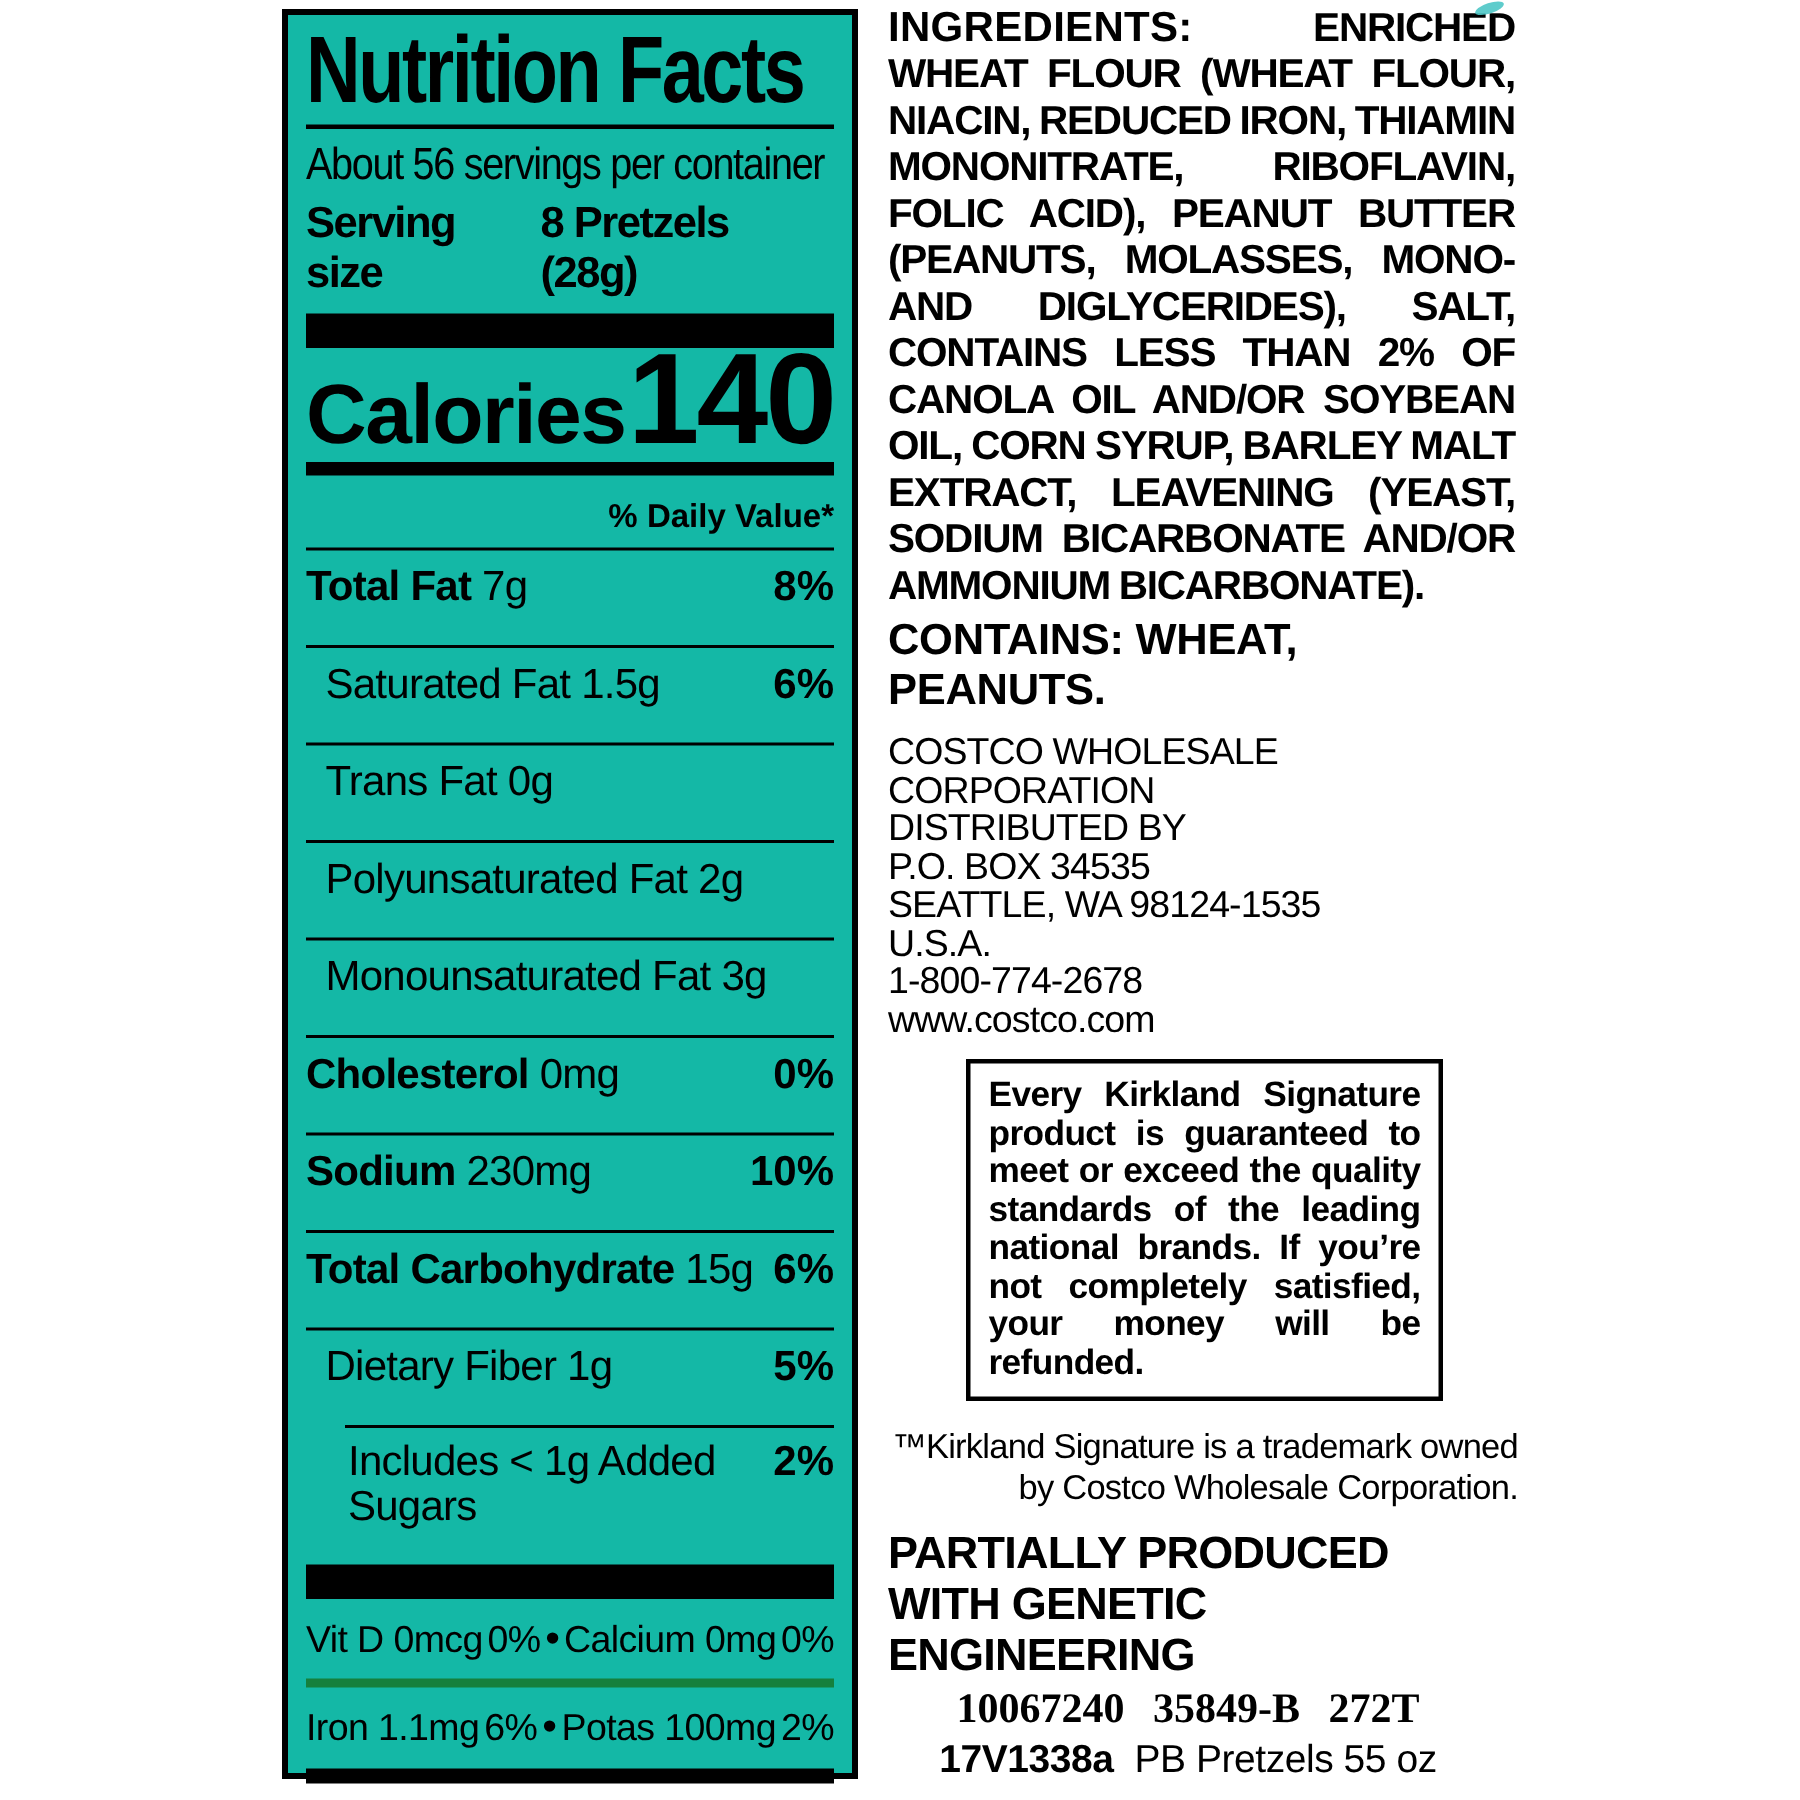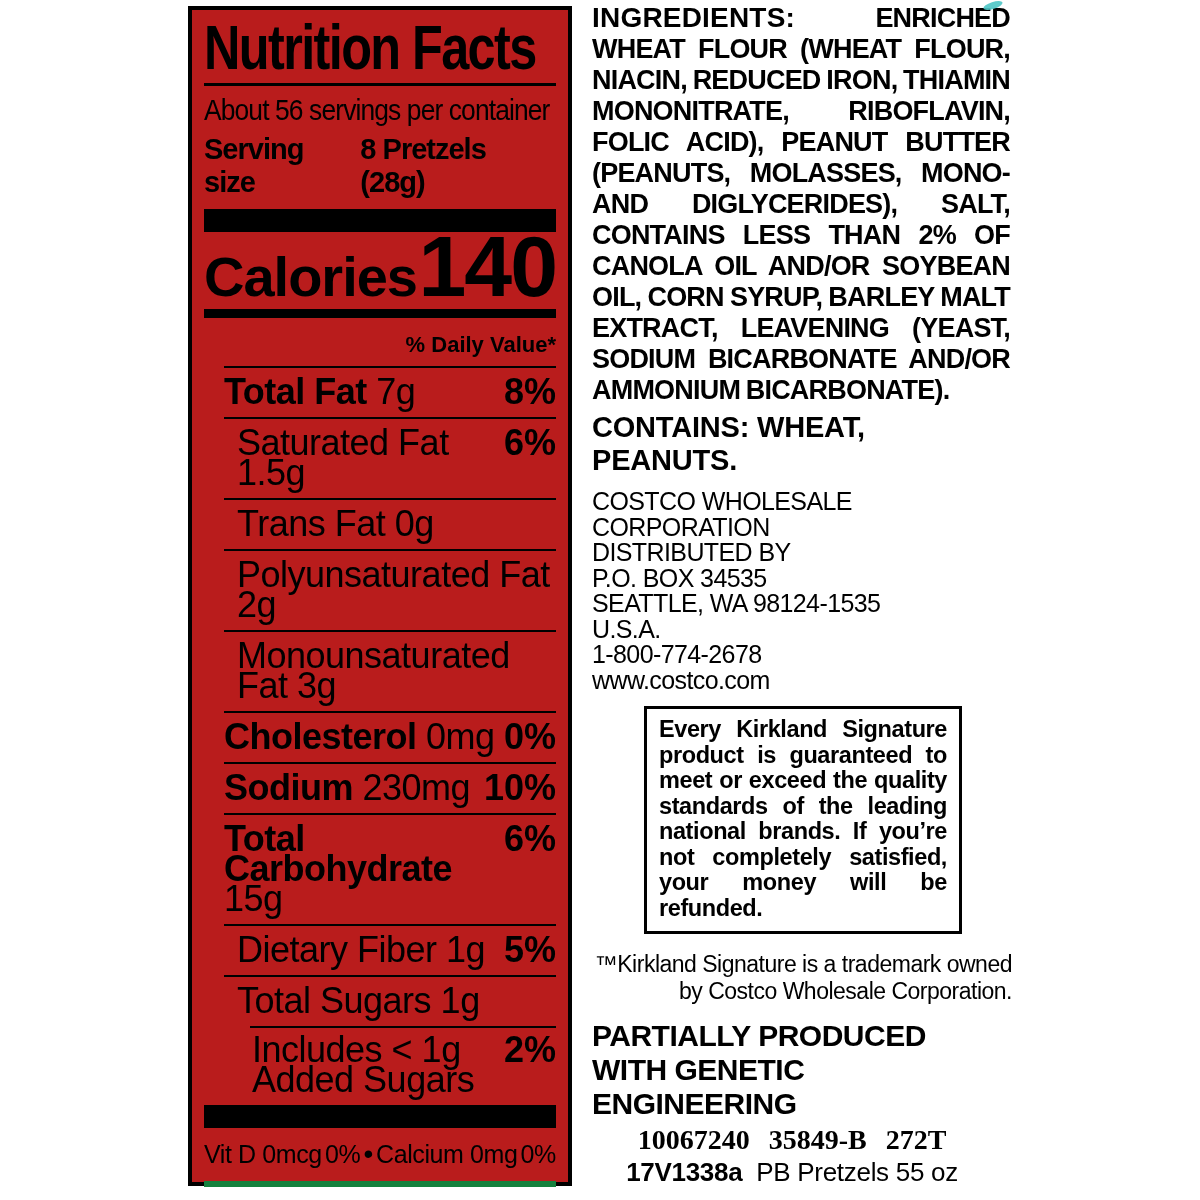--- a/index.html
+++ b/index.html
@@ -6,21 +6,21 @@
   html,body { background:#fff; }
   body {
     width:1200px; height:1200px; position:relative; overflow:hidden;
     font-family:"Liberation Sans", sans-serif; color:#000;
     -webkit-font-smoothing:antialiased;
   }
 
   
   .nf-box {
     position:absolute; left:188px; top:6px; width:384px; height:1180px;
-    border:4px solid #000; background:#b91c1c; padding:4px 12px 8px;
+    border:4px solid #000; background:#14b8a6; padding:4px 12px 8px;
   }
   .nf-title {
     font-weight:bold; font-size:63px; line-height:66px; letter-spacing:-2px;
     white-space:nowrap; transform:scaleX(0.80); transform-origin:left center;
   }
   .title-rule { height:3px; background:#000; margin:3px 0 4px; }
   .servings {
     font-size:30px; line-height:34px; letter-spacing:-1px; white-space:nowrap;
     transform:scaleX(0.88); transform-origin:left center; padding:3px 0 0;
   }
@@ -31,22 +31,22 @@
   .bar-thick { height:23px; background:#000; }
   .bar-med   { height:9px;  background:#000; }
   .amount-per { font-weight:bold; font-size:23px; letter-spacing:-0.5px; margin-top:10px; }
   .cal-row { display:flex; justify-content:space-between; align-items:baseline; margin-top:-2px; }
   .cal-label { font-weight:bold; font-size:56px; letter-spacing:-1px; line-height:64px; }
   .cal-value { font-weight:bold; font-size:86px; letter-spacing:-2px; line-height:72px; }
   .dv-header { text-align:right; font-weight:bold; font-size:22px; padding:10px 0 8px; margin-top:4px; }
 
   .nrow {
     display:flex; justify-content:space-between; align-items:baseline;
-    border-top:2px solid #000; padding:9px 0 10px;
-    font-size:36px; letter-spacing:-0.5px; line-height:30px;margin-left:20px;
+    border-top:2px solid #000; padding:9px 0 24px;
+    font-size:28px; letter-spacing:-0.5px; line-height:30px;
   }
   .nrow.ind1 { padding-left:13px; }
   .nrow.ind2 { padding-left:28px; }
   .nrow.noline { border-top:none; position:relative; }
   .nrow.noline::before {
     content:''; position:absolute; top:0; left:26px; right:0; height:2px; background:#000;
   }
   .npct { font-weight:bold; letter-spacing:0; }
   .nname b { letter-spacing:-0.5px; }
 
@@ -141,23 +141,20 @@
         <span class="nname"><b>Sodium</b> 230mg</span>
         <span class="npct">10%</span>
       </div>
       <div class="nrow ind0">
         <span class="nname"><b>Total Carbohydrate</b> 15g</span>
         <span class="npct">6%</span>
       </div>
       <div class="nrow ind1">
         <span class="nname">Dietary Fiber 1g</span>
         <span class="npct">5%</span>
-      </div>
-      <div class="nrow ind1">
-        <span class="nname">Total Sugars 1g</span>
       </div>
       <div class="nrow ind2 noline">
         <span class="nname">Includes &lt; 1g Added Sugars</span>
         <span class="npct">2%</span>
       </div>
     </div>
 
   <div class="bar-thick"></div>
 
   <div>

